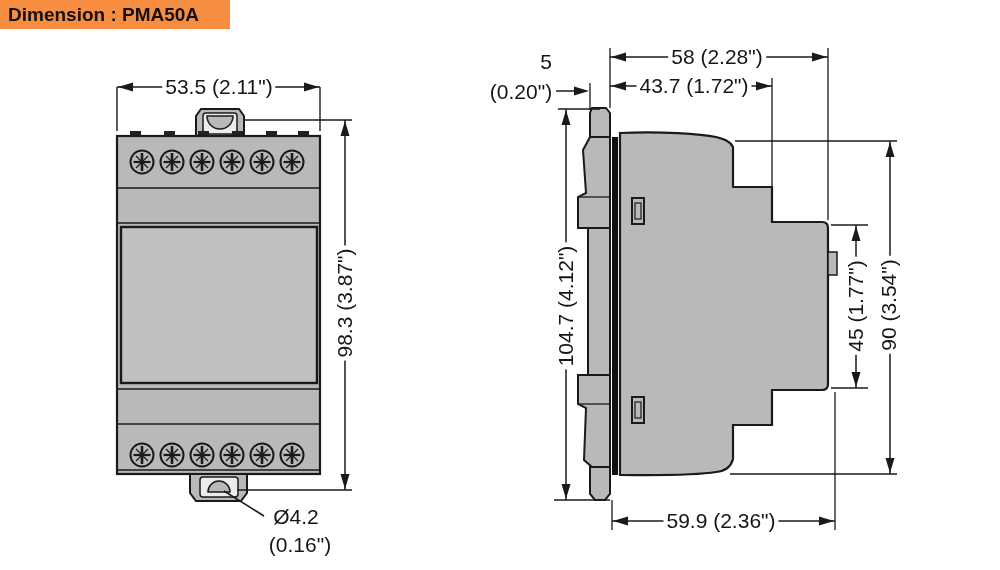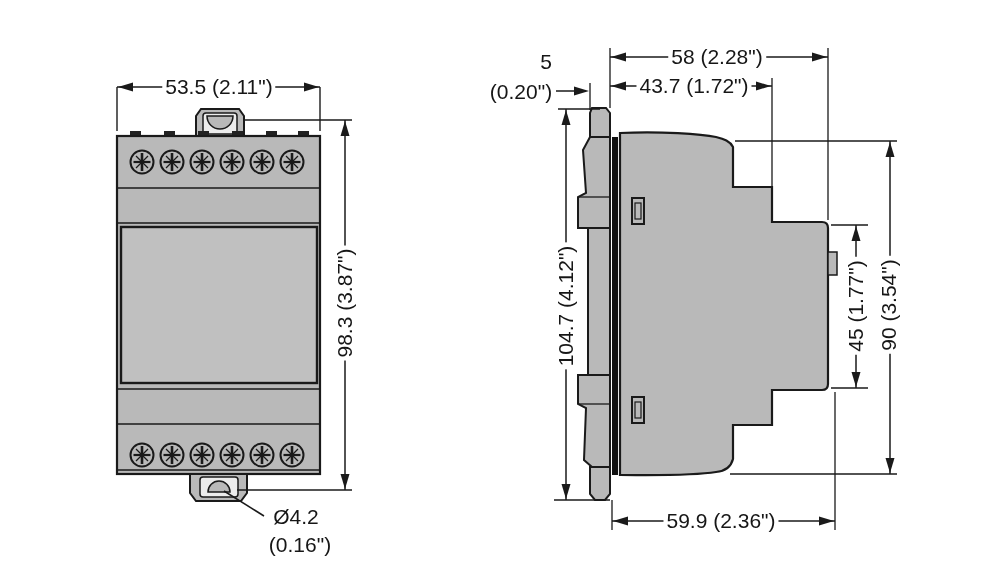--- a/index.html
+++ b/index.html
@@ -12,20 +12,23 @@
   .dim{position:absolute;font-size:21px;color:#161616;white-space:nowrap;line-height:1.05;
        background:#fff;padding:0 3px;transform:translate(-50%,-50%);}
   .dim.rot{transform:translate(-50%,-50%) rotate(-90deg);}
   .dim.nobg{background:transparent;}
 </style>
 </head>
 <body>
 
 <div class="stage">
 
+  <div class="header-bar">
+    <span class="title">Dimension : PMA50A</span>
+  </div>
 
   <svg width="1000" height="570" viewBox="0 0 1000 570">
     <defs>
       <g id="screw">
         <circle cx="0" cy="0" r="11.5" fill="#b9b9b9" stroke="#1a1a1a" stroke-width="2"></circle>
         <line x1="0" y1="-9" x2="0" y2="9" stroke="#1a1a1a" stroke-width="2.6"></line>
         <line x1="-8.5" y1="0" x2="8.5" y2="0" stroke="#1a1a1a" stroke-width="2.2"></line>
         <line x1="-6" y1="-6" x2="6" y2="6" stroke="#1a1a1a" stroke-width="1.2"></line>
         <line x1="-6" y1="6" x2="6" y2="-6" stroke="#1a1a1a" stroke-width="1.2"></line>
       </g>

